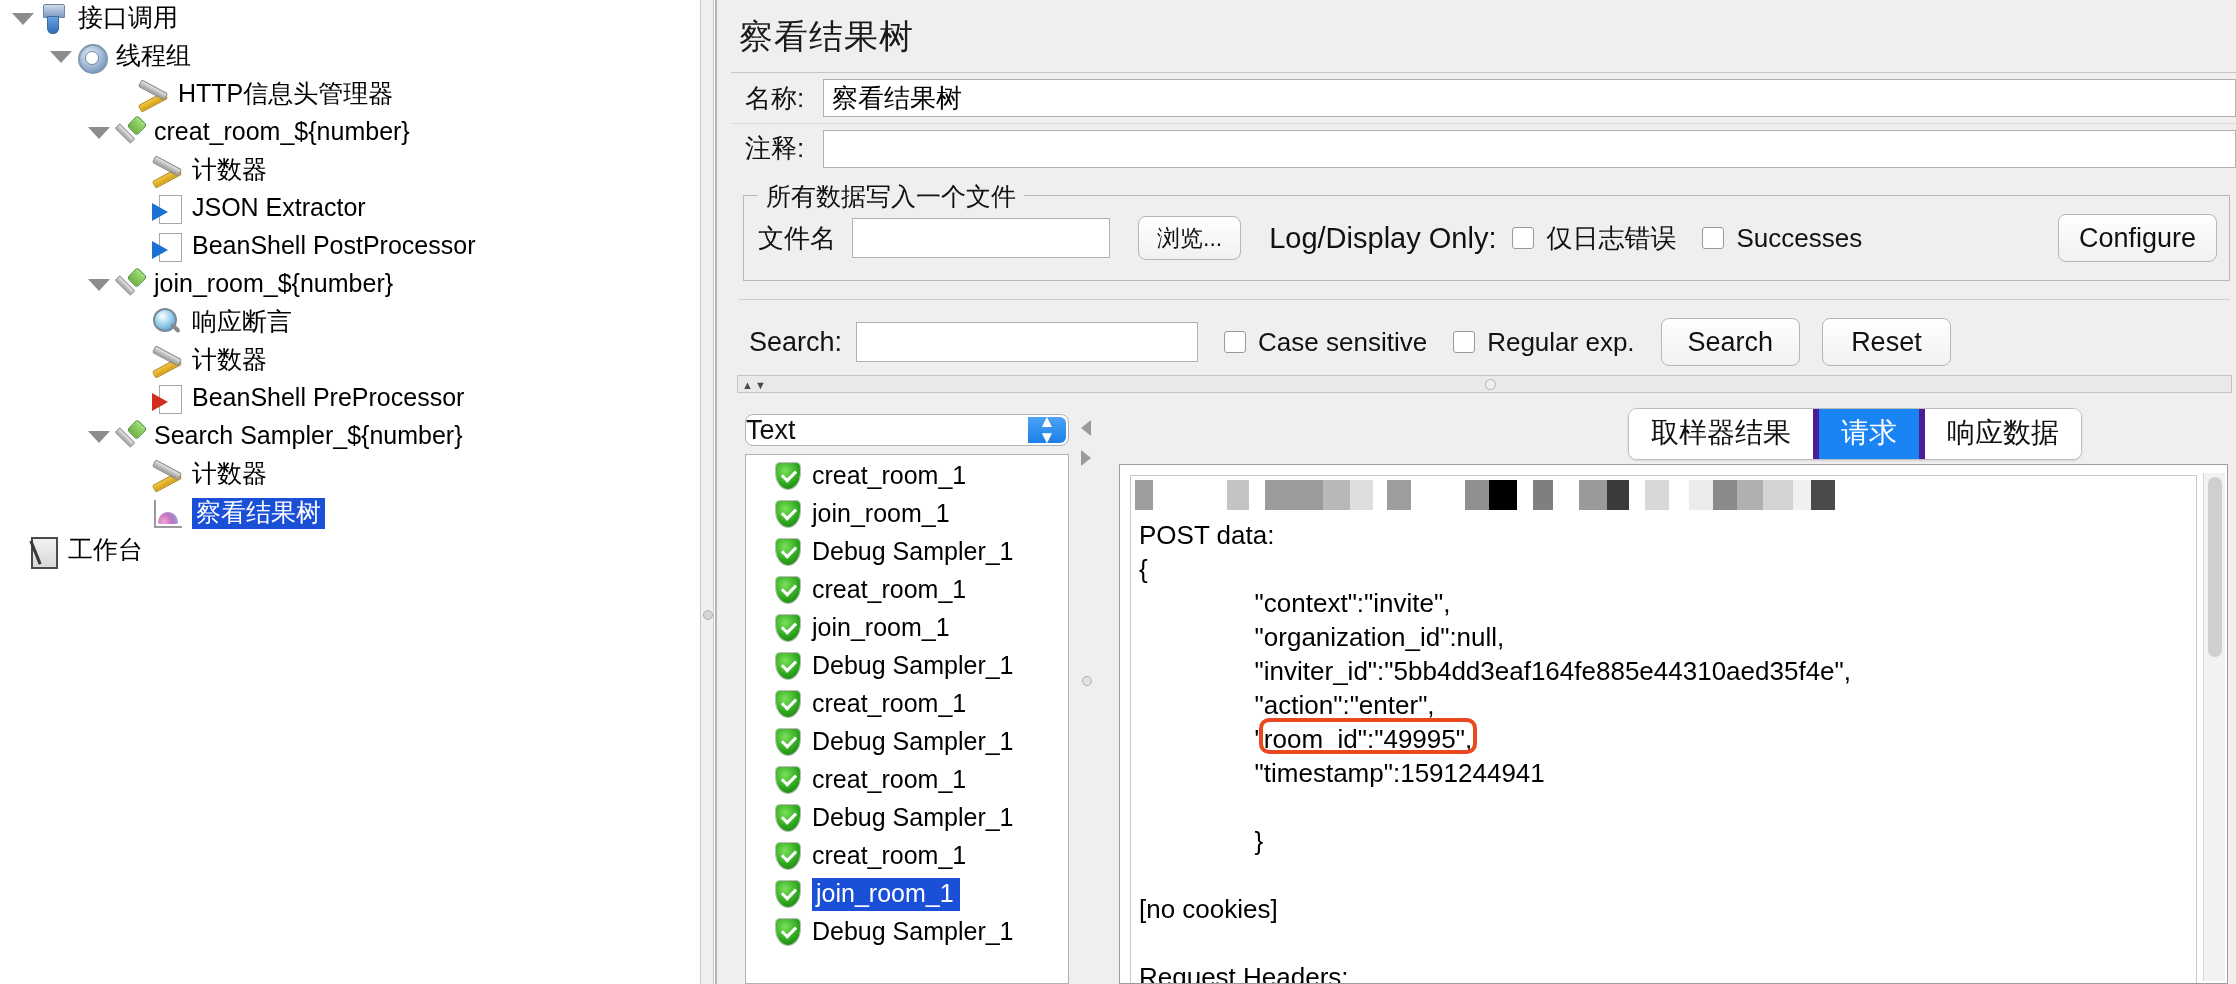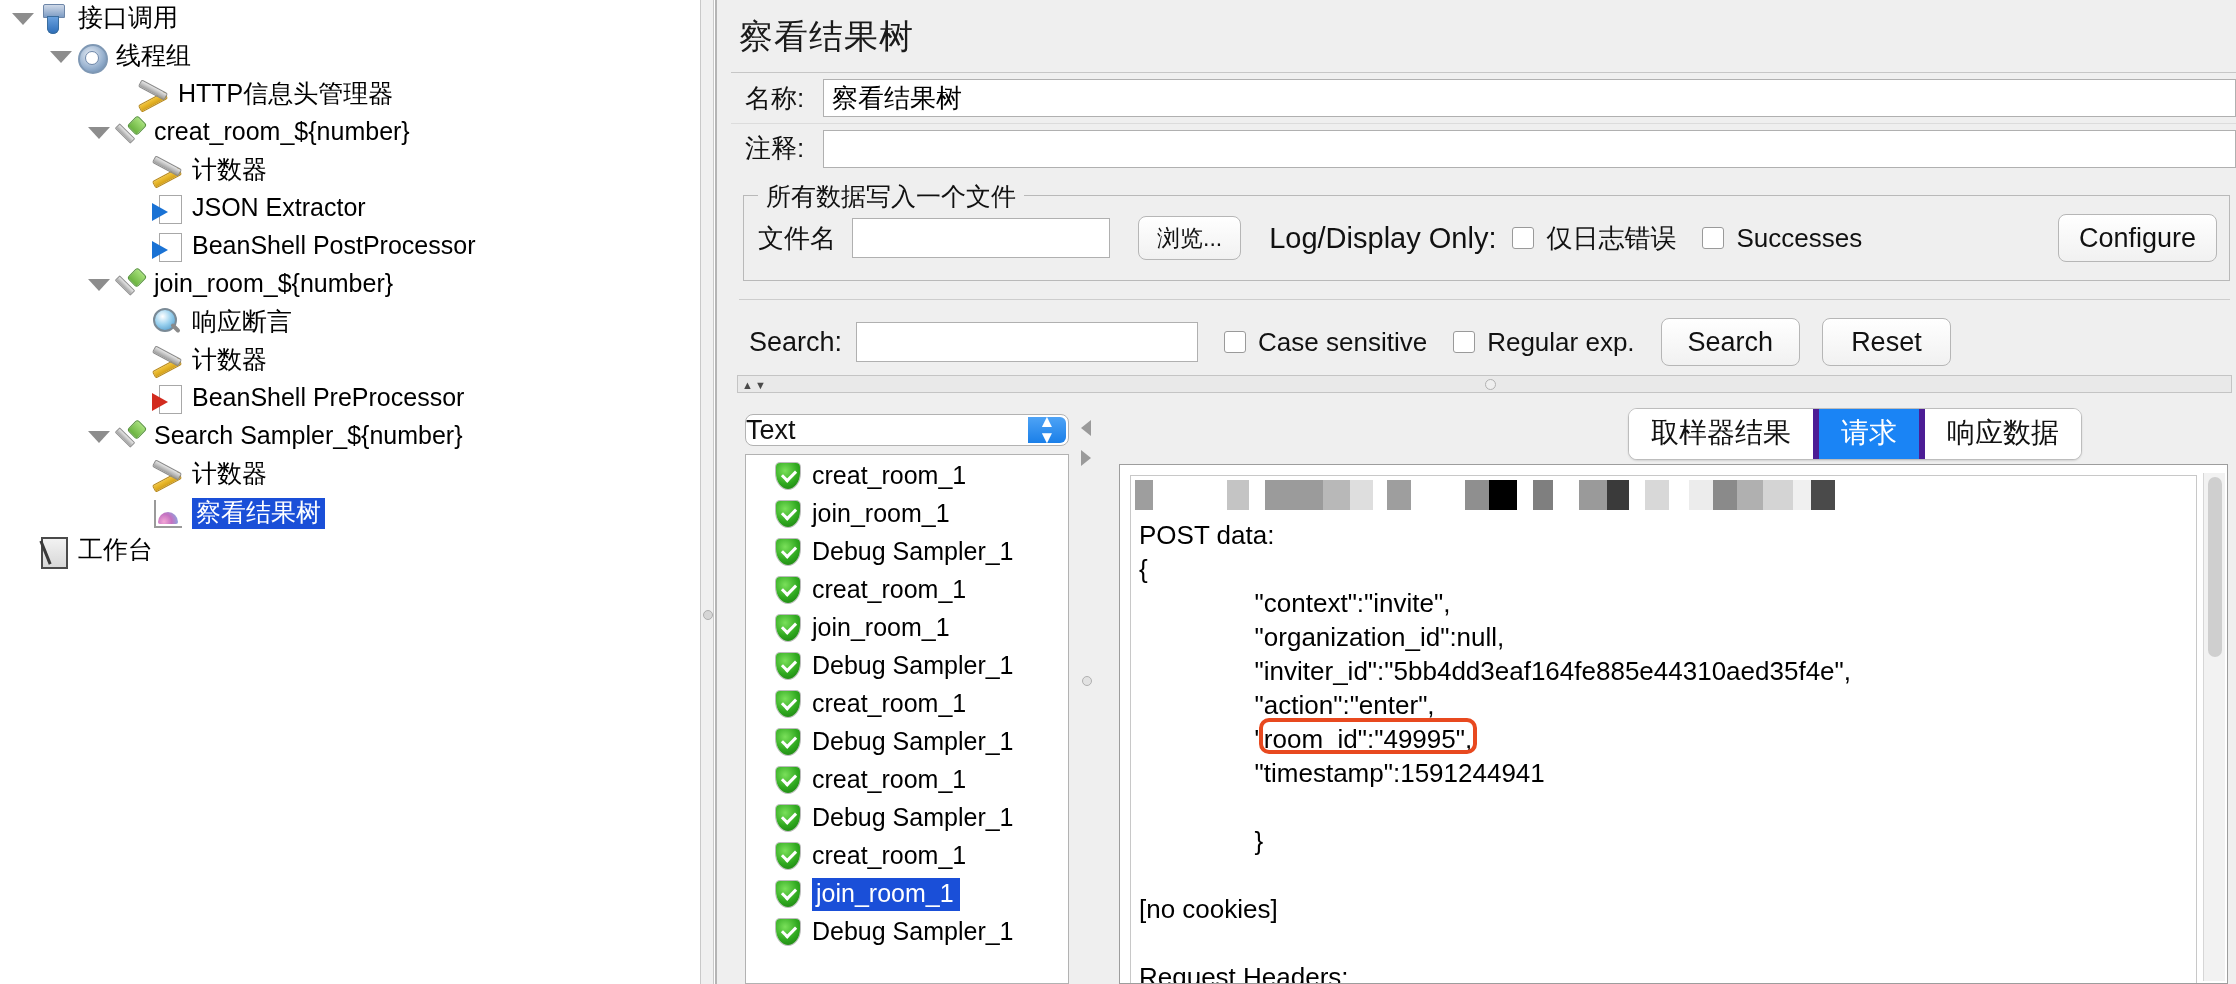--- a/index.html
+++ b/index.html
@@ -582,21 +582,21 @@
         <div class="tree-row" style="padding-left: 124px;">
           <span class="tw none"></span>
           <span class="ticon ic-wrench"></span>
           <span class="tlabel">计数器</span>
         </div>
         <div class="tree-row" style="padding-left: 124px;">
           <span class="tw none"></span>
           <span class="ticon ic-chart"></span>
           <span class="tlabel sel">察看结果树</span>
         </div>
-        <div class="tree-row" style="padding-left: 10px; font-family: Liberation Serif, serif;">
+        <div class="tree-row" style=" font-family: Liberation Serif, serif;">
           <span class="tw none"></span>
           <span class="ticon ic-bench"></span>
           <span class="tlabel">工作台</span>
         </div>
       </div>
   </div>
 
   <div id="vsplit">
     <div class="grip"></div>
   </div>

